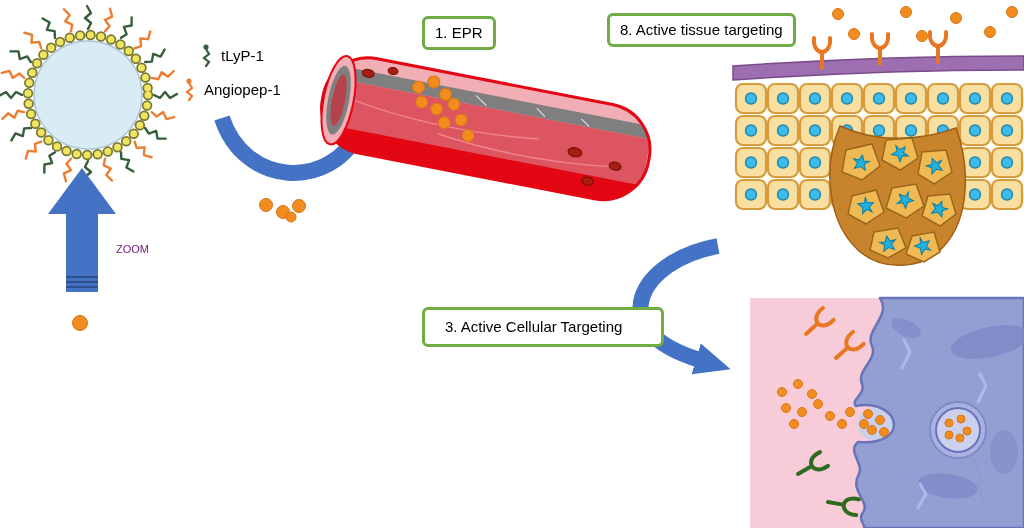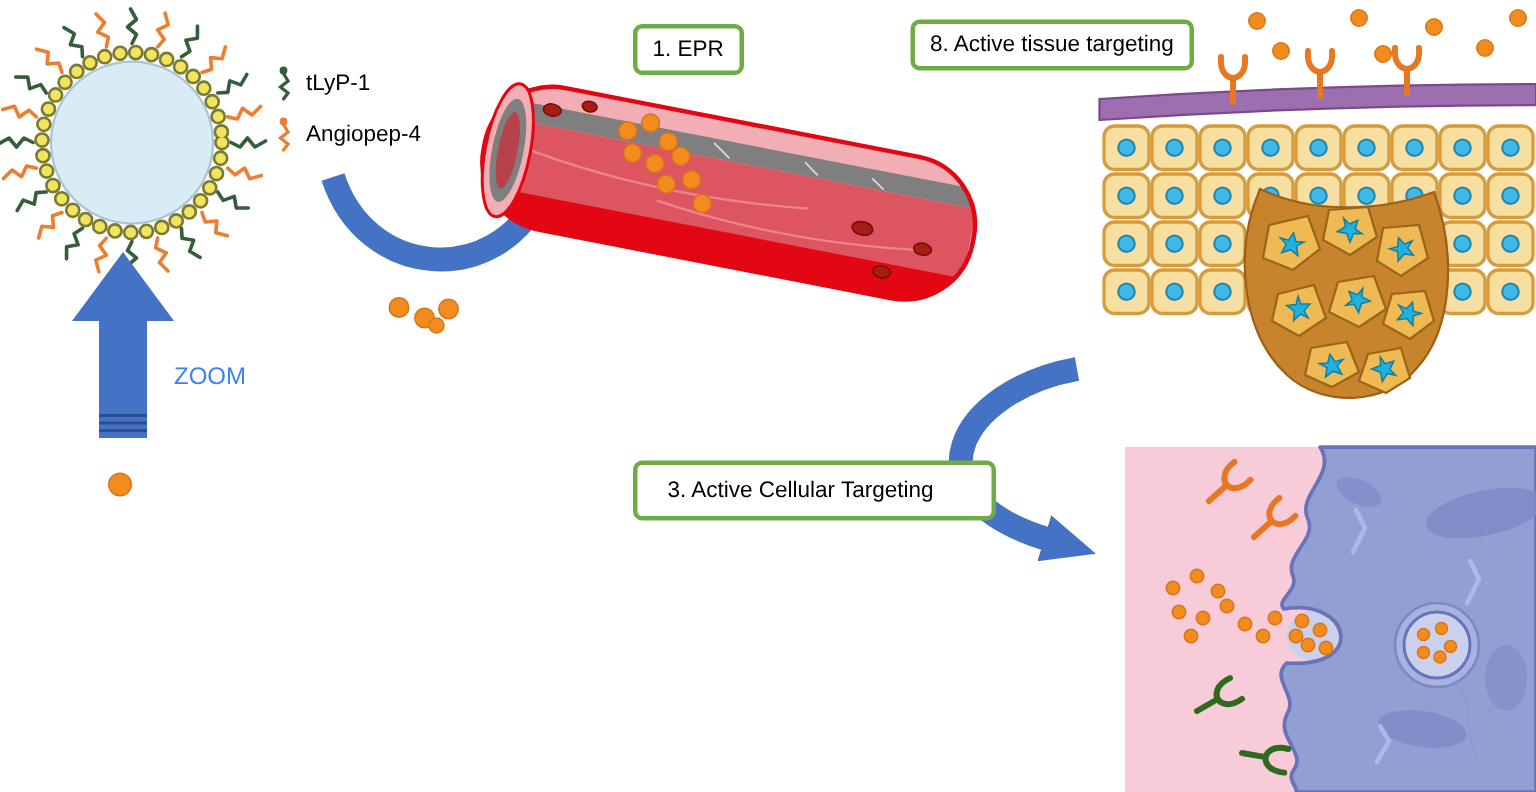--- a/index.html
+++ b/index.html
@@ -6,22 +6,22 @@
   .canvas{
     position:relative;width:1024px;height:528px;background:#ffffff;
     font-family:"Liberation Sans",sans-serif;overflow:hidden;color:#000;
   }
   .canvas svg.scene{position:absolute;left:0;top:0;}
   .step-box{
     position:absolute;background:#ffffff;border:3px solid #6FAC46;border-radius:6px;
     font-size:15px;line-height:1.35;padding:4px 10px;white-space:nowrap;color:#000;
   }
   .step-box.multiline{white-space:normal;width:196px;padding:7px 20px;}
-  .zoom-label{position:absolute;left:116px;top:243px;font-size:16px;color:#3b82f6;}
-  .legend{position:absolute;left:180px;top:42px;display:flex;flex-direction:column;gap:8px;}
+  .zoom-label{position:absolute;left:116px;top:243px;font-size:11px;color:#701a75;}
+  .legend{position:absolute;left:180px;top:42px;display:flex;flex-direction:column;gap:8px;align-items:center;}
   .legend-row{display:flex;align-items:center;gap:6px;font-size:15px;}
   .np{fill:#F28C1E;stroke:#D8751A;stroke-width:1;}
 </style>
 </head>
 <body>
 
 <div class="canvas">
 
   <svg class="scene" width="1024" height="528" viewBox="0 0 1024 528">
     <defs>
@@ -282,21 +282,21 @@
         <path d="M9,24 l3,-4 -5,-4 5,-4 -3,-5" fill="none" stroke="#355E3B" stroke-width="2.2" stroke-linecap="round"></path>
         <circle cx="9" cy="5" r="2.6" fill="#355E3B"></circle>
       </svg>
       <span>tLyP-1</span>
     </div>
     <div class="legend-row">
       <svg width="18" height="26">
         <path d="M9,24 l3,-4 -5,-4 5,-4 -3,-5" fill="none" stroke="#ED7D31" stroke-width="2.2" stroke-linecap="round"></path>
         <circle cx="9" cy="5" r="2.6" fill="#ED7D31"></circle>
       </svg>
-      <span>Angiopep-4</span>
+      <span>Angiopep-1</span>
     </div>
   </div>
 
   <div class="step-box" style="left:422px;top:16px;">
     <span>1. EPR</span>
   </div>
 
   <div class="step-box" style="left:607px;top:13px;">
     <span>8. Active tissue targeting</span>
   </div>

